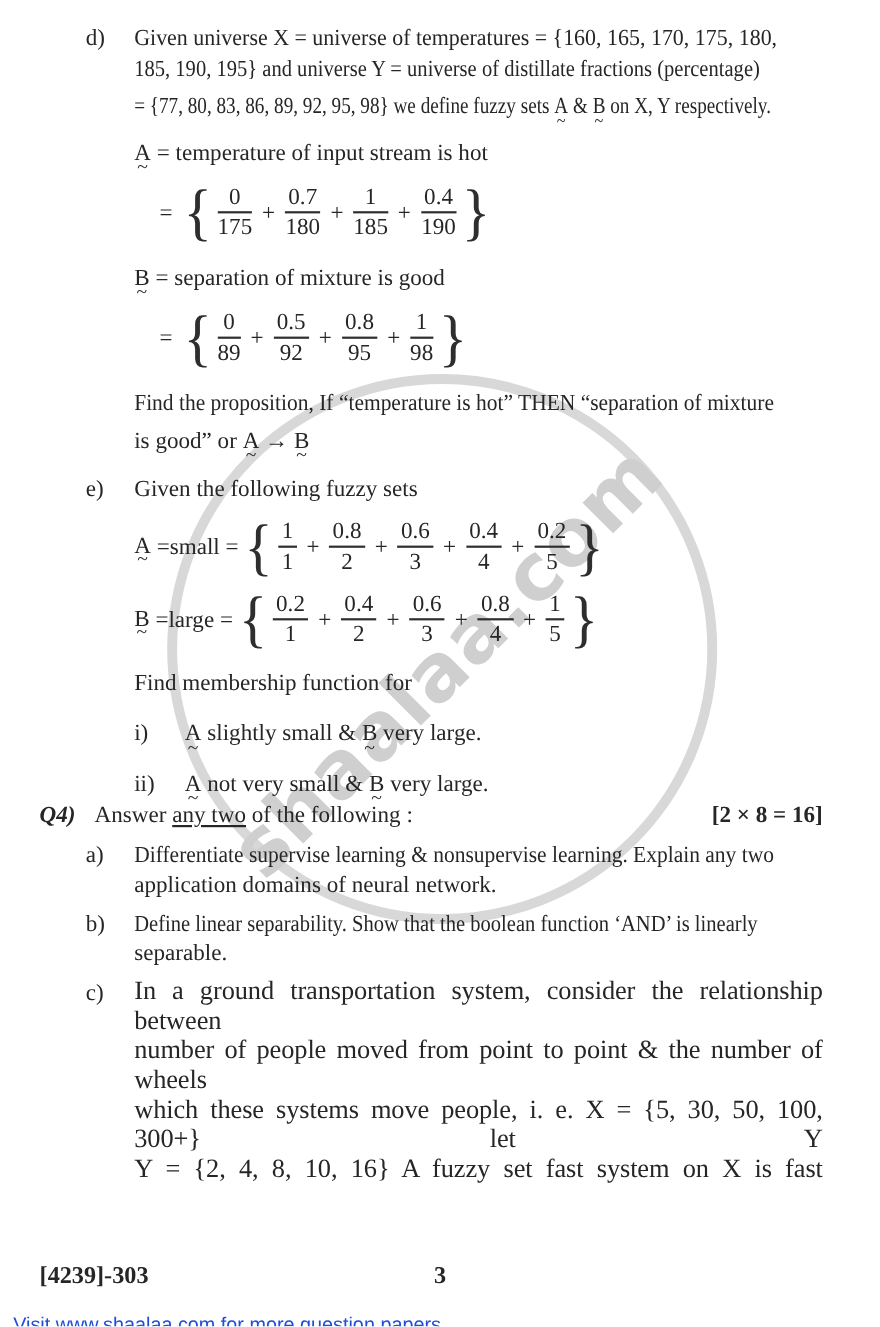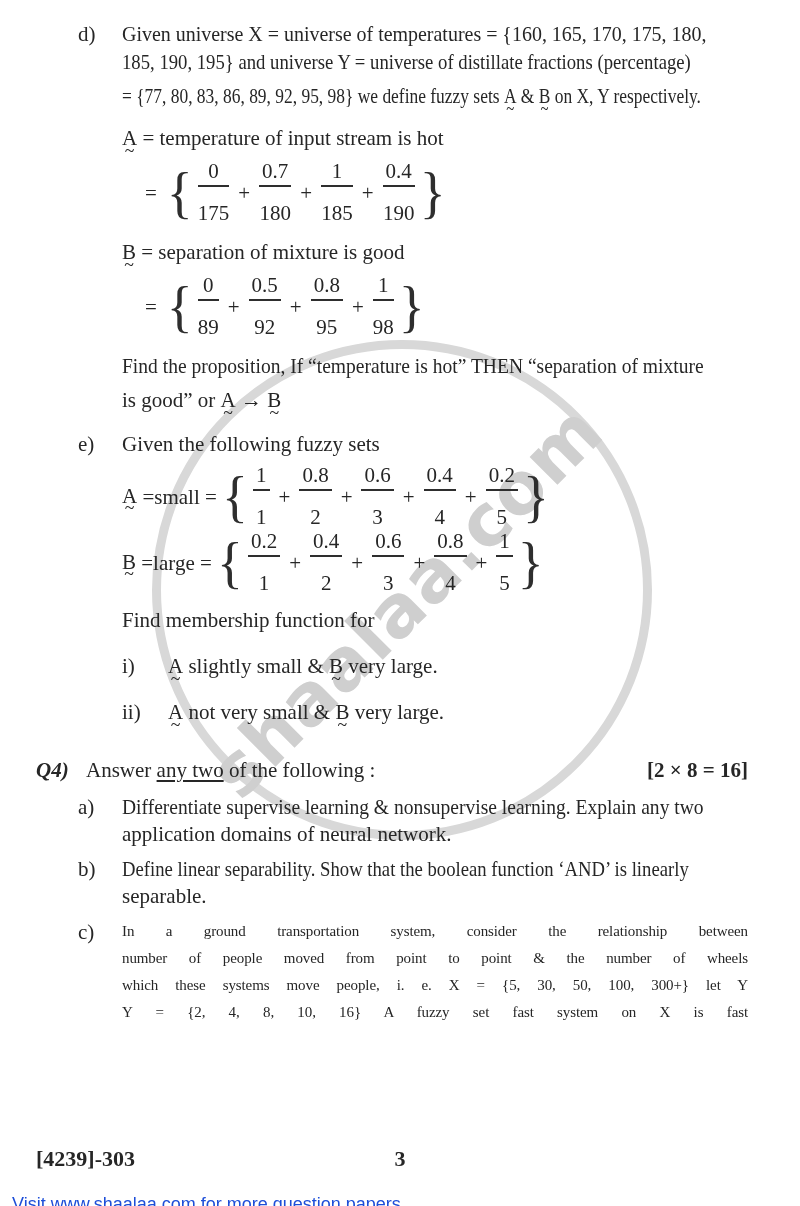--- a/index.html
+++ b/index.html
@@ -31,35 +31,35 @@
   .sx89 { transform:scaleX(.89); transform-origin:0 50%; }
   .sx83 { transform:scaleX(.83); transform-origin:0 50%; }
   
   .fz { display:inline-block; position:relative; line-height:1; padding-bottom:2px; }
   .fz .t { position:absolute; left:50%; transform:translateX(-50%); top:0.82em; font-size:0.85em; line-height:1; }
   
   .formula { display:flex; align-items:center; height:58px; }
   .terms { display:inline-flex; align-items:center; }
   .frac { display:inline-flex; flex-direction:column; text-align:center; line-height:1.12; margin:0 5px; }
   .frac .num { border-bottom:2px solid #2e2e2e; padding:0 3px 1px; }
-  .frac .den { padding-top:15px; }
+  .frac .den { padding-top:1px; }
   .op { margin:0 4px; }
   .brace { font-size:54px; line-height:1; color:#2e2e2e; transform:scaleY(1.06); }
   .eqgap { margin-right:10px; }
   .fml-ind { margin-left:23px; }
   
   .subrow { display:flex; margin-top:18px; }
   .sublbl { flex:0 0 46px; }
   
-  .q4head { display:flex; align-items:flex-end; margin-top:30px; }
+  .q4head { display:flex; align-items:flex-end; }
   .q4lbl { flex:0 0 50px; font-weight:700; font-style:italic; }
   .marks { margin-left:auto; font-weight:700; white-space:pre; }
   .ul { text-decoration:underline; text-underline-offset:3px; }
   
-  .jwrap { font-size:15px; line-height:27px; letter-spacing:-0.1px; }
+  .jwrap { font-size:24px; line-height:27px; letter-spacing:-0.1px; }
   .jline { text-align:justify; text-align-last:justify; } .mt6{margin-top:6px;} .mt8{margin-top:8px;} .mt10{margin-top:10px;}
   .mt12{margin-top:12px;} .mt14{margin-top:14px;} .mt16{margin-top:16px;}
   .ab27 { line-height:27px; }
   
   .footer-code { position:absolute; left:36px; top:1146px; font-weight:700; font-size:22px; z-index:2; white-space:pre; }
   .footer-page { position:absolute; left:0; top:1146px; width:800px; text-align:center; font-weight:700; font-size:22px; z-index:2; }
   .footer-visit { position:absolute; left:12px; top:1194px; font-family:"Liberation Sans", sans-serif; font-size:18px; color:#1d4ed8; z-index:2; white-space:pre; }
 </style>
 </head>
 <body>

